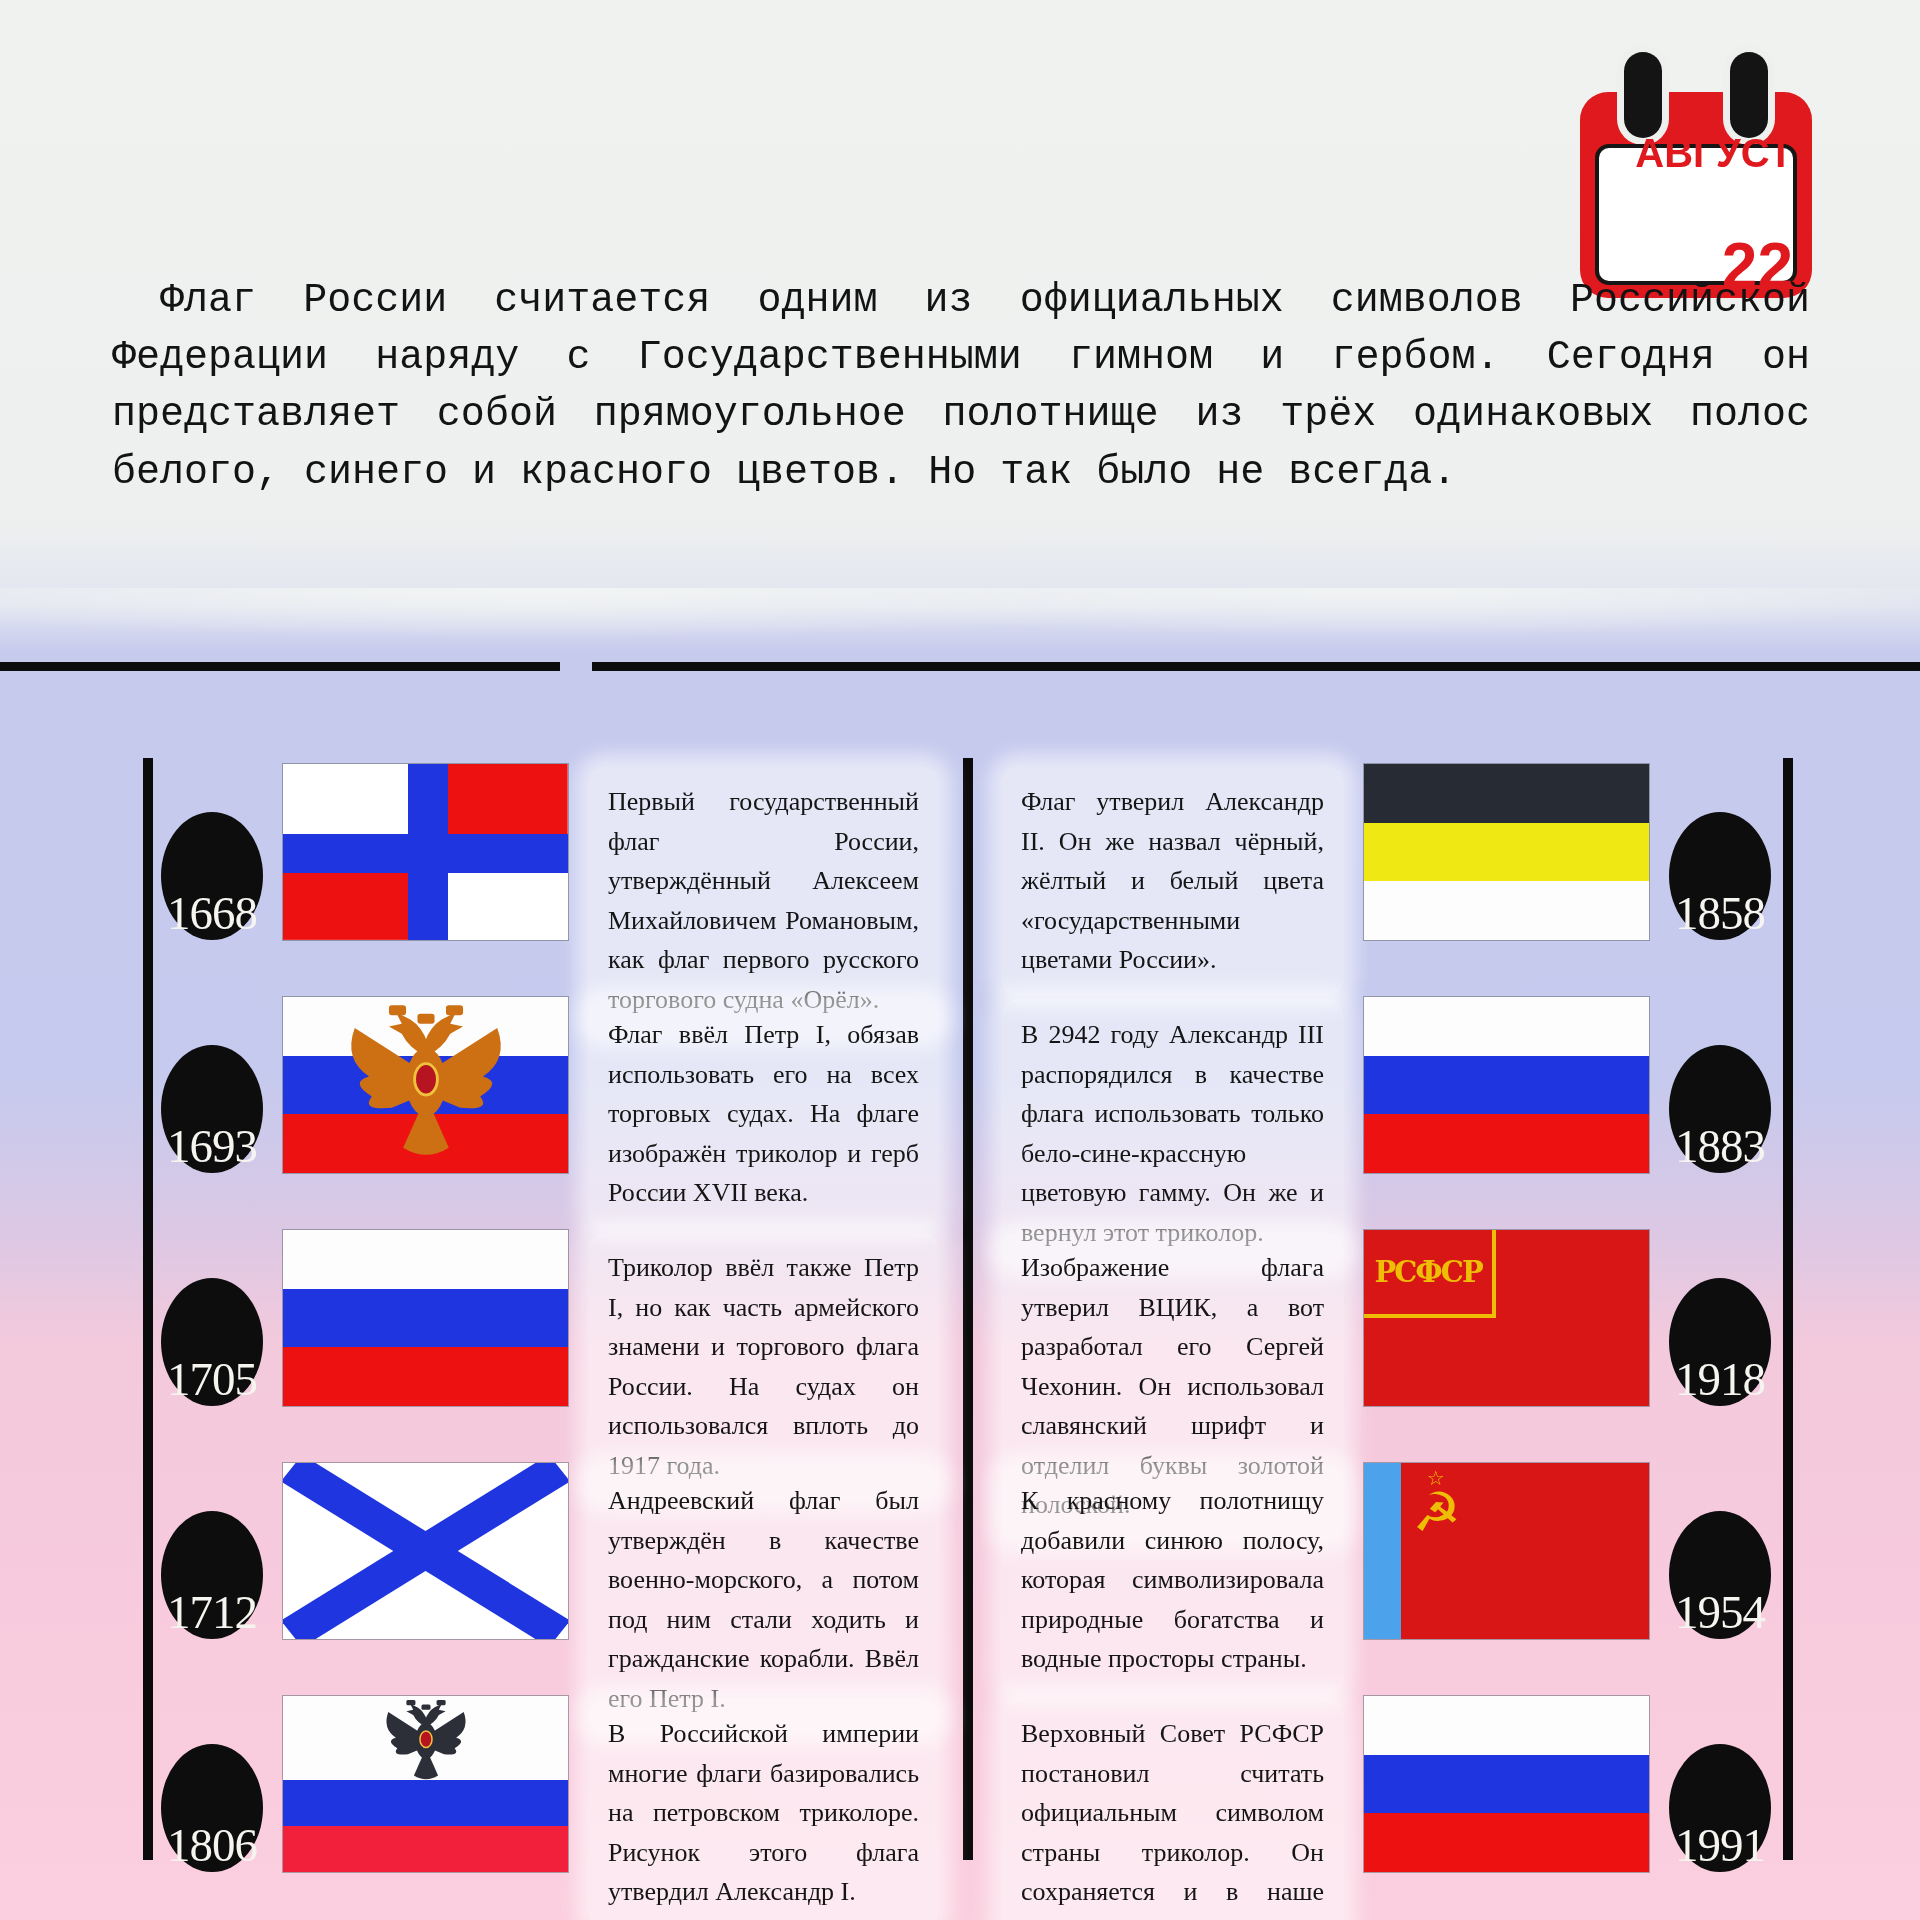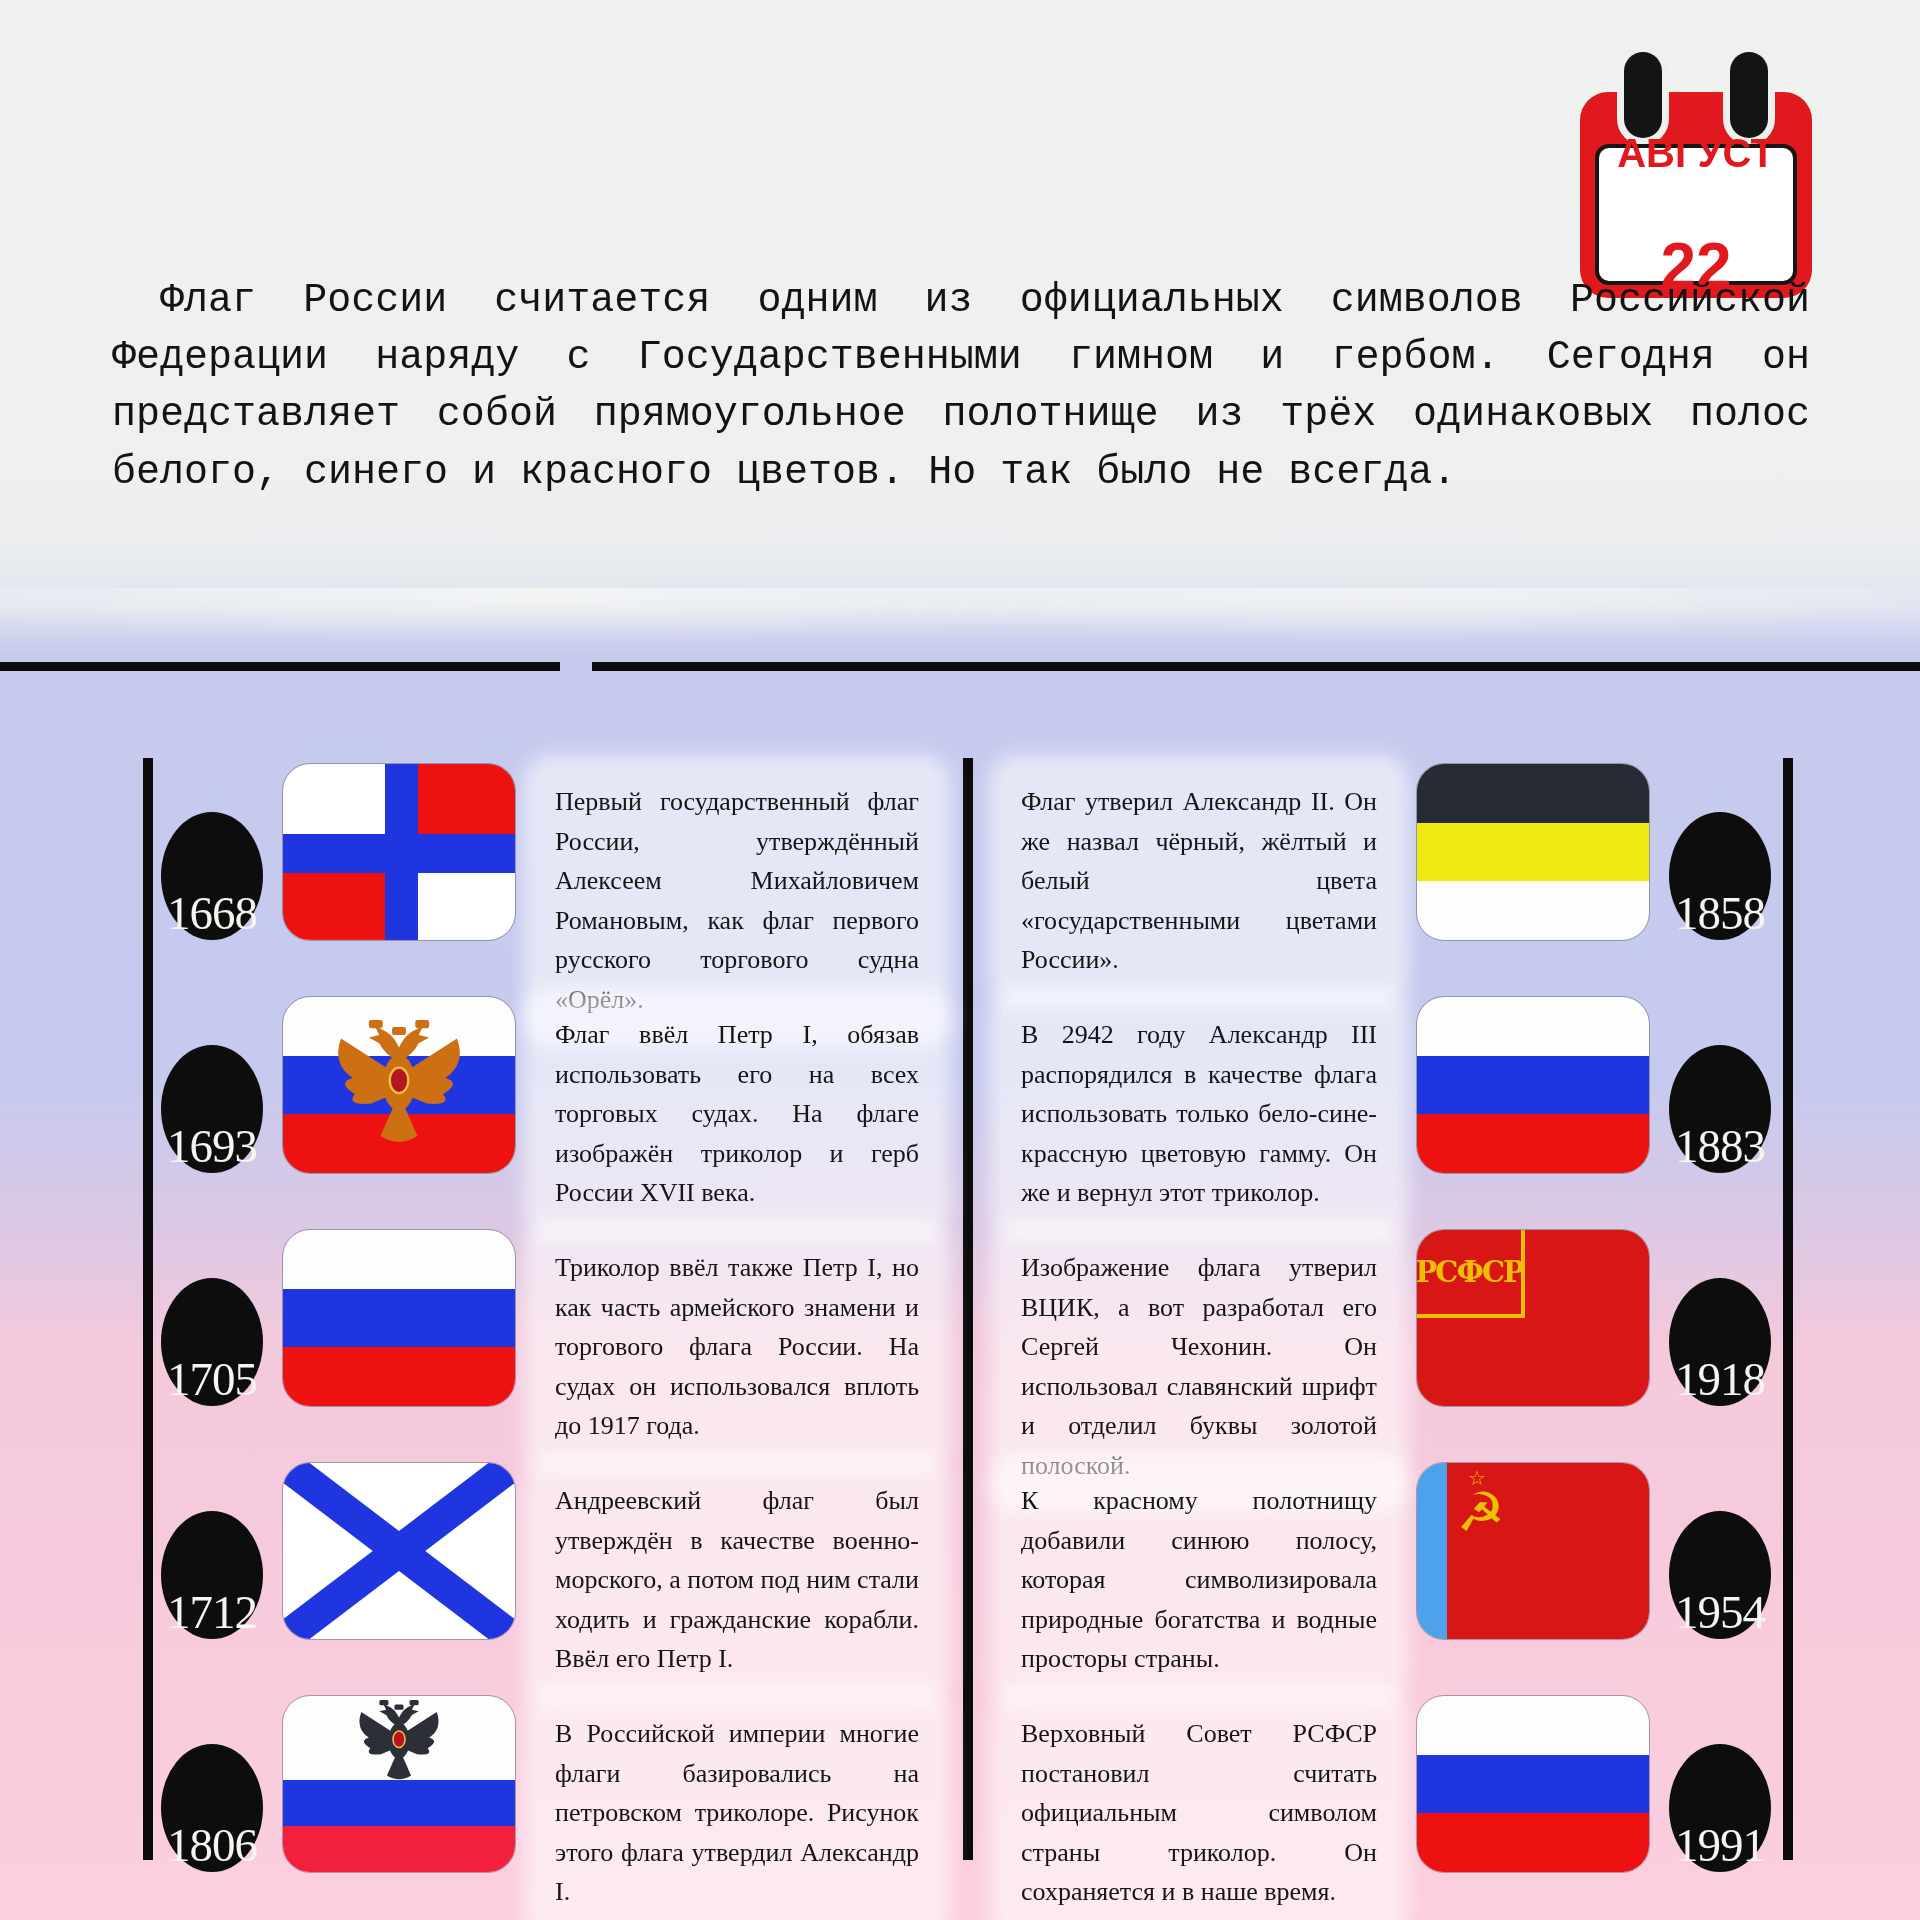--- a/index.html
+++ b/index.html
@@ -17,21 +17,21 @@
   .title .l1,.title .l2{display:block;}
   
   .cal{position:absolute;right:108px;top:52px;width:232px;height:246px;}
   .cal-body{position:absolute;top:40px;left:0;right:0;bottom:0;background:var(--accent-red,#e0191f);
     border-radius:28px;}
   .cal-ring{position:absolute;top:0;width:38px;height:86px;background:#141414;border-radius:19px;
     box-shadow:0 0 0 7px #eef0ee;}
   .cal-ring.r1{left:44px;} .cal-ring.r2{right:44px;}
   .cal-panel{position:absolute;top:92px;left:15px;right:15px;bottom:13px;background:#ffffff;
     border:4px solid #161616;border-radius:14px;display:flex;flex-direction:column;
-    align-items:center;justify-content:center;gap:24px;}
+    align-items:flex-end;justify-content:center;gap:24px;}
   .cal-month{font-family:"Liberation Sans",sans-serif;font-weight:bold;font-size:40px;
     color:var(--accent-red,#e0191f);line-height:1.05;}
   .cal-day{font-family:"Liberation Sans",sans-serif;font-weight:bold;font-size:64px;
     color:var(--accent-red,#e0191f);line-height:1;margin-top:36px;}
   
   .intro{position:absolute;left:112px;right:110px;top:272px;color:#131313;
     font-size:40px;line-height:1.43;text-align:justify;font-family:Liberation Mono, monospace;}
   .intro p{margin:0;text-indent:48px;}
   
   .chron{position:absolute;top:662px;left:0;right:0;display:flex;align-items:center;gap:32px;}
@@ -48,22 +48,22 @@
   .tl-row{height:233px;display:flex;align-items:flex-start;gap:20px;}
   .col.left  .tl-row{padding-left:8px;padding-right:24px;}
   .col.right .tl-row{flex-direction:row-reverse;padding-right:12px;padding-left:28px;}
   .badge{flex:none;margin-top:60px;width:102px;height:128px;border-radius:50%;
     background:var(--badge-black,#0d0d0d);color:#f6f4ef;display:flex;align-items:flex-end;
     justify-content:center;font-size:47px;letter-spacing:-1px;}
   .txt{flex:1;margin-top:14px;font-size:26px;line-height:1.52;color:#151515;text-align:justify;
     background:rgba(255,255,255,.55);border-radius:16px;padding:16px 20px;
     box-shadow:0 0 18px 12px rgba(255,255,255,.55);}
   
-  .flag{flex:none;margin-top:12px;width:232px;height:176px;position:relative;overflow:hidden;
-    background:#fff;outline:1px solid rgba(100,105,115,.55);border-radius:27px;}
+  .flag{flex:none;margin-top:12px;width:285px;height:176px;position:relative;overflow:hidden;
+    background:#fff;outline:1px solid rgba(100,105,115,.55);}
   .flag-orel{background-color:#fff;
     background-image:
       linear-gradient(90deg,rgba(0,0,0,0) 44%,var(--flag-blue,#1e35e0) 44% 58%,rgba(0,0,0,0) 58%),
       linear-gradient(180deg,rgba(0,0,0,0) 40%,var(--flag-blue,#1e35e0) 40% 62%,rgba(0,0,0,0) 62%),
       linear-gradient(var(--flag-red,#e2242b),var(--flag-red,#e2242b)),
       linear-gradient(var(--flag-red,#e2242b),var(--flag-red,#e2242b));
     background-size:100% 100%,100% 100%,42% 40%,44% 38%;
     background-position:0 0,0 0,100% 0,0 100%;background-repeat:no-repeat;}
   .flag-tricolor,.flag-tsar-eagle{background:linear-gradient(180deg,#fdfdfd 0 33.4%,
     var(--flag-blue,#1e35e0) 33.4% 66.7%,var(--flag-red,#ee1111) 66.7%);}

